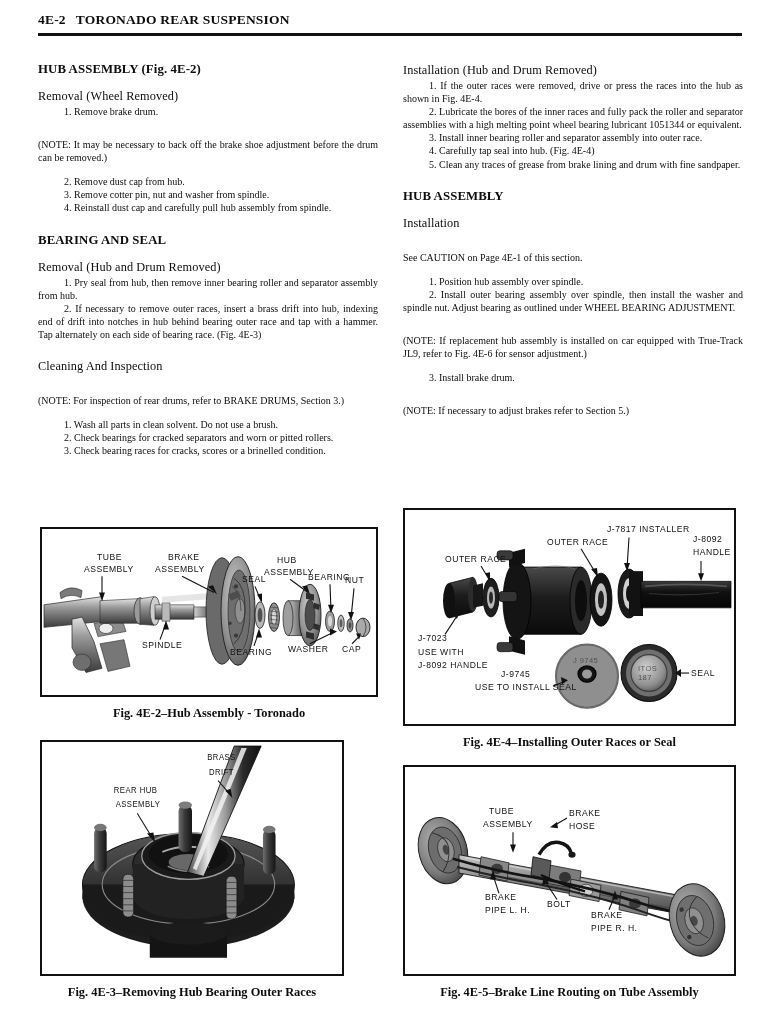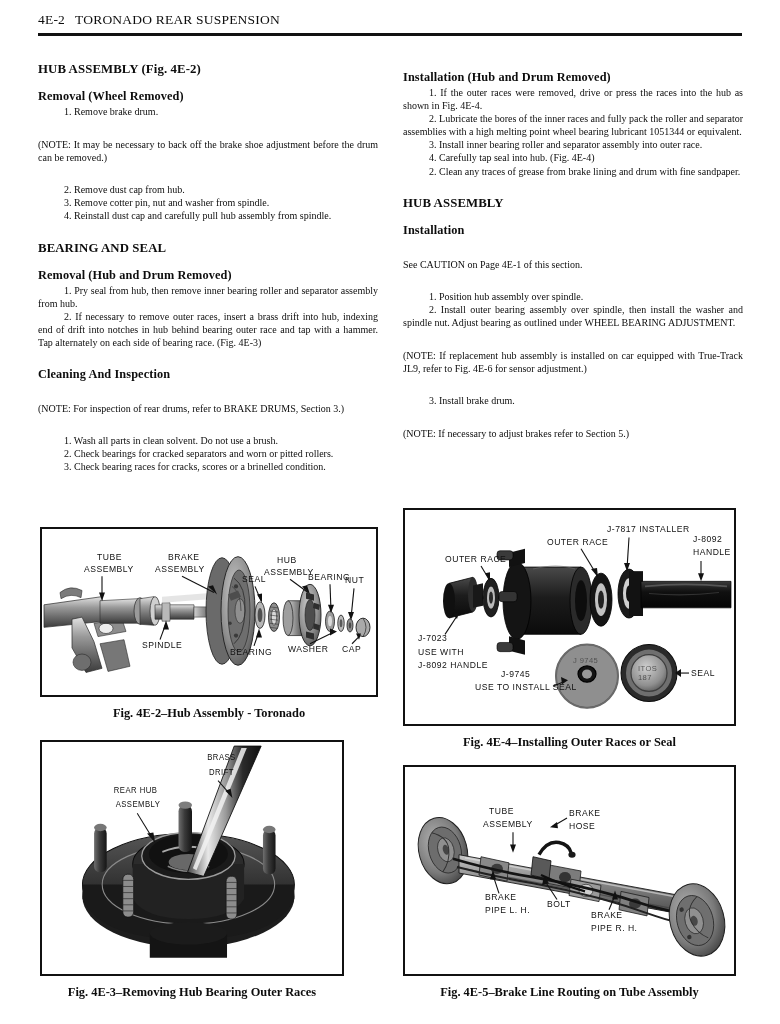--- a/index.html
+++ b/index.html
@@ -20,21 +20,21 @@
     position: absolute;
     inset: 0;
   }
 
   
   .runhead {
     position: absolute;
     left: 38px;
     top: 12px;
     font-family: "Liberation Serif", "DejaVu Serif", serif;
-    font-weight: normal;
+    font-weight: bold;
     font-size: 13.5px;
     letter-spacing: 0.2px;
     white-space: nowrap;
   }
   .runhead .folio { margin-right: 10px; }
   .head-rule {
     position: absolute;
     left: 38px;
     top: 33px;
     width: 704px;
@@ -51,38 +51,38 @@
   .col-left  { left: 38px; }
   .col-right { left: 403px; }
 
   .h1 {
     font-weight: bold;
     font-size: 12.8px;
     margin: 0 0 12px 0;
     letter-spacing: 0.1px;
   }
   .h2 {
-    font-weight: bold;
+    font-weight: normal;
     font-size: 12.3px;
-    margin: 8px 0 1px 0;
+    margin: 1px 0 1px 0;
     letter-spacing: 0.1px;
   }
   .h-gap-before { margin-top: 18px; }
 
   p {
     margin: 0;
     font-size: 10px;
     line-height: 1.31;
     text-align: justify;
     text-justify: inter-word;
   }
   p.nojust { text-align: left; }
   .indent { text-indent: 26px; }
   .blockgap { margin-top: 20px; }
-  .listgap  { margin-top: 19px; }
+  .listgap  { margin-top: 11px; }
 
   
   .figure { position: absolute; }
   .figbox {
     border: 2.2px solid #111;
     background: #ffffff;
     position: relative;
     overflow: hidden;
   }
   .figcap {
@@ -145,21 +145,21 @@
     <p class="indent">3. Check bearing races for cracks, scores or a brinelled condition.</p>
   </div>
 
   <div class="col col-right">
 
     <div class="h2">Installation (Hub and Drum Removed)</div>
     <p class="indent">1. If the outer races were removed, drive or press the races into the hub as shown in Fig. 4E-4.</p>
     <p class="indent">2. Lubricate the bores of the inner races and fully pack the roller and separator assemblies with a high melting point wheel bearing lubricant 1051344 or equivalent.</p>
     <p class="indent">3. Install inner bearing roller and separator assembly into outer race.</p>
     <p class="indent nojust">4. Carefully tap seal into hub. (Fig. 4E-4)</p>
-    <p class="indent">2. Clean any traces of grease from brake lining and drum with fine sandpaper.</p>
+    <p class="indent">5. Clean any traces of grease from brake lining and drum with fine sandpaper.</p>
 
     <div class="h1 h-gap-before">HUB ASSEMBLY</div>
     <div class="h2">Installation</div>
 
     <p class="blockgap nojust">See CAUTION on Page 4E-1 of this section.</p>
 
     <p class="indent nojust listgap">1. Position hub assembly over spindle.</p>
     <p class="indent">2. Install outer bearing assembly over spindle, then install the washer and spindle nut. Adjust bearing as outlined under WHEEL BEARING ADJUSTMENT.</p>
 
     <p class="blockgap">(NOTE: If replacement hub assembly is installed on car equipped with True-Track JL9, refer to Fig. 4E-6 for sensor adjustment.)</p>

